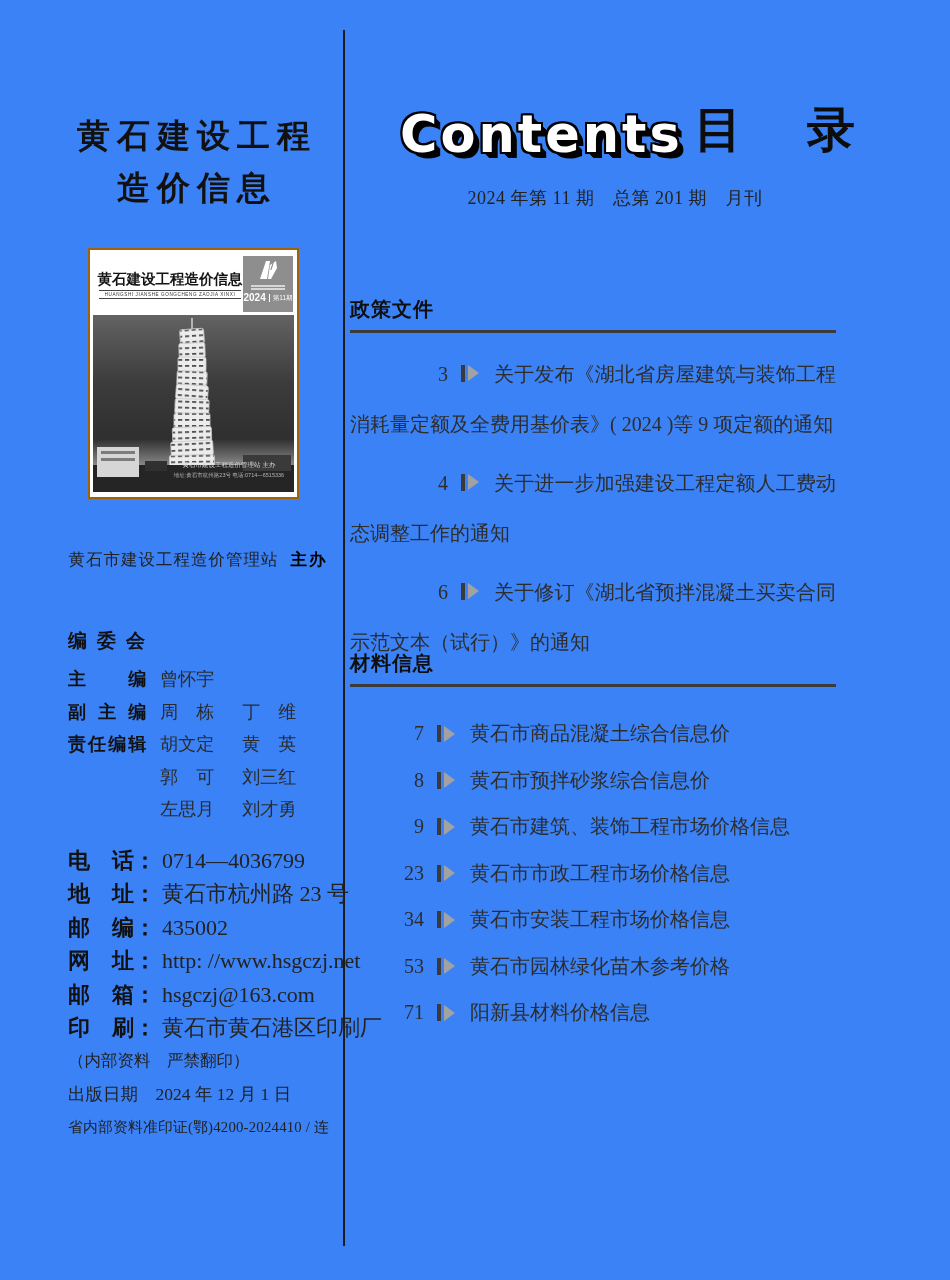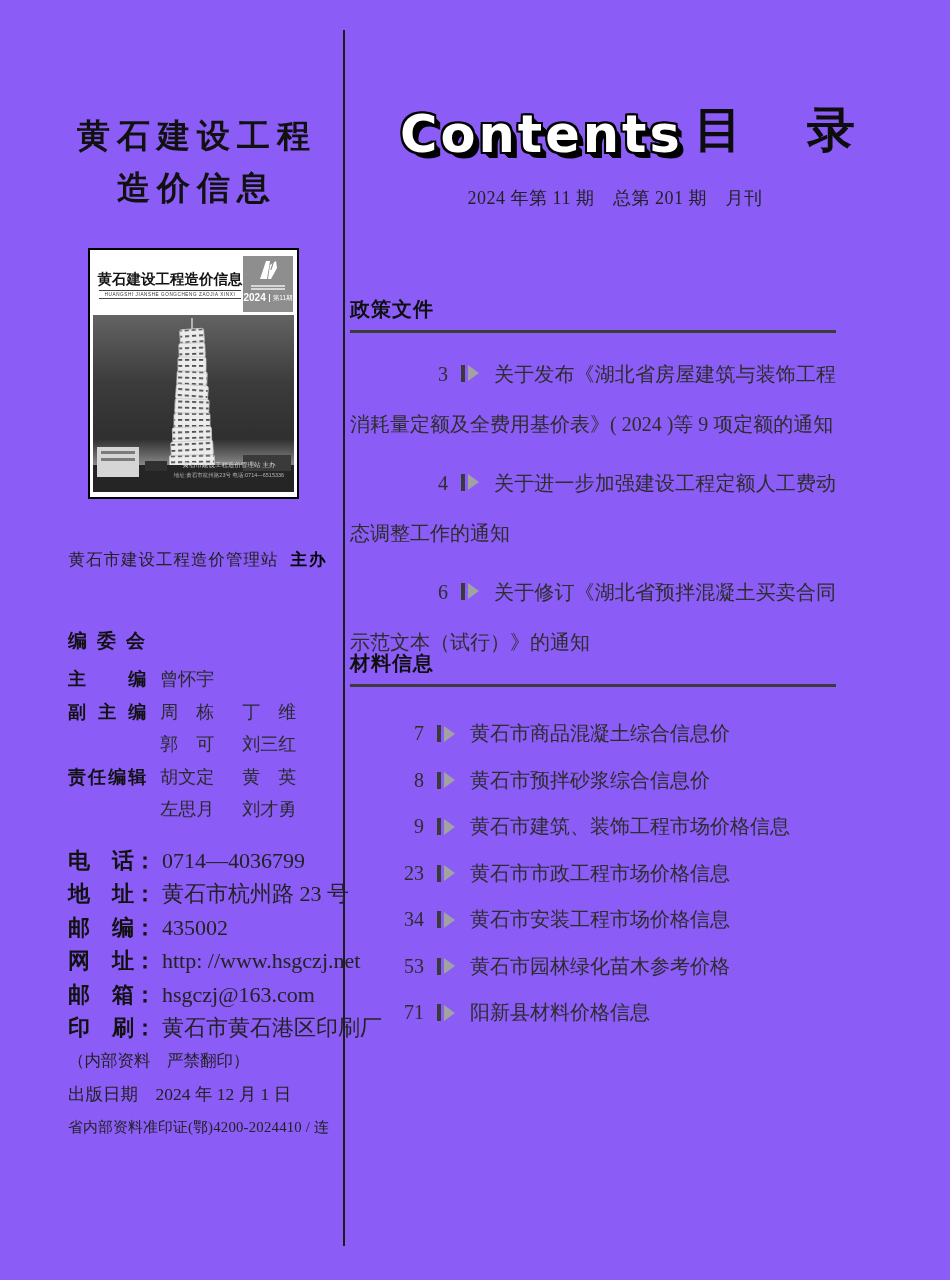--- a/index.html
+++ b/index.html
@@ -1,32 +1,32 @@
 <!DOCTYPE html>
 <html><head>
 <meta charset="utf-8">
 <style>
   * { margin:0; padding:0; box-sizing:border-box; }
   html,body { background:#fff; }
   .page {
-    position:relative; width:950px; height:1280px; background:#8b5cf6;
+    position:relative; width:950px; height:1280px; background:#3b82f6;
     font-family:"Liberation Serif","DejaVu Serif",serif; color:#1c1c1c; overflow:hidden;
   }
   .divider { position:absolute; left:343px; top:30px; width:2px; height:1216px; background:#1b1b1b; }
 
   
   .mag-title {
     position:absolute; top:110px; left:52px; width:290px; text-align:center;
     font-family:"DejaVu Serif","Liberation Serif",serif; font-weight:700;
     font-size:33px; line-height:52px; letter-spacing:7px; color:#111;
   }
   
   .cover {
     position:absolute; top:248px; left:88px; width:211px; height:251px;
-    border:2px solid #000000; background:#fff; padding:3px;
+    border:2px solid #a16207; background:#fff; padding:3px;
   }
   .cover-head { position:relative; height:62px; background:#fff; }
   .cover-masthead {
     position:absolute; left:4px; top:17px; width:146px; text-align:center;
     font-family:"Liberation Sans","DejaVu Sans",sans-serif; font-weight:900;
     font-size:14.5px; letter-spacing:0; color:#141414; white-space:nowrap;
   }
   .cover-roman {
     position:absolute; left:6px; top:37px; width:142px; text-align:center;
     font-size:4.6px; letter-spacing:0.6px; color:#333;
@@ -234,31 +234,31 @@
       <span class="ed-names"><span>曾怀宇</span></span>
     </div>
     <div class="ed-row">
       <span class="ed-label">副主编</span>
       <span class="ed-names">
         <span>周　栋</span>
         <span>丁　维</span>
       </span>
     </div>
     <div class="ed-row">
+      <span class="ed-label">责任编辑</span>
+      <span class="ed-names">
+        <span>胡文定</span>
+        <span>黄　英</span>
+      </span>
+    </div>
+    <div class="ed-row">
       <span class="ed-label"></span>
       <span class="ed-names">
         <span>郭　可</span>
         <span>刘三红</span>
-      </span>
-    </div>
-    <div class="ed-row">
-      <span class="ed-label">责任编辑</span>
-      <span class="ed-names">
-        <span>胡文定</span>
-        <span>黄　英</span>
       </span>
     </div>
     <div class="ed-row">
       <span class="ed-label"></span>
       <span class="ed-names">
         <span>左思月</span>
         <span>刘才勇</span>
       </span>
     </div>
   </div>

